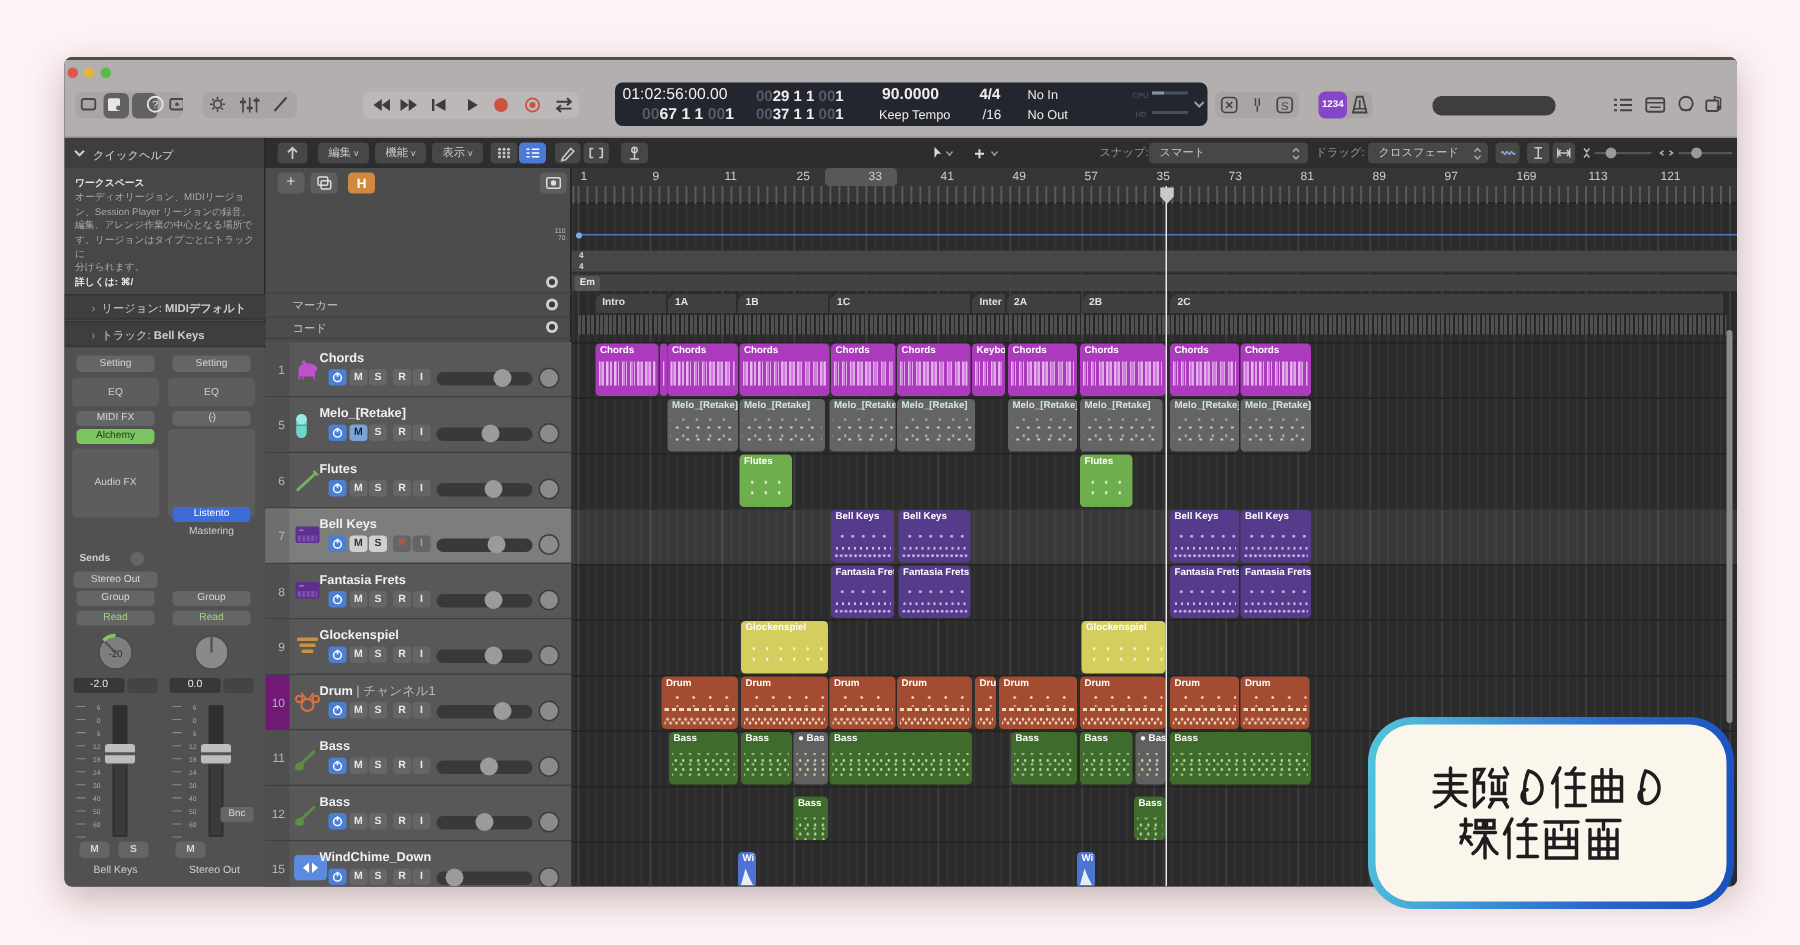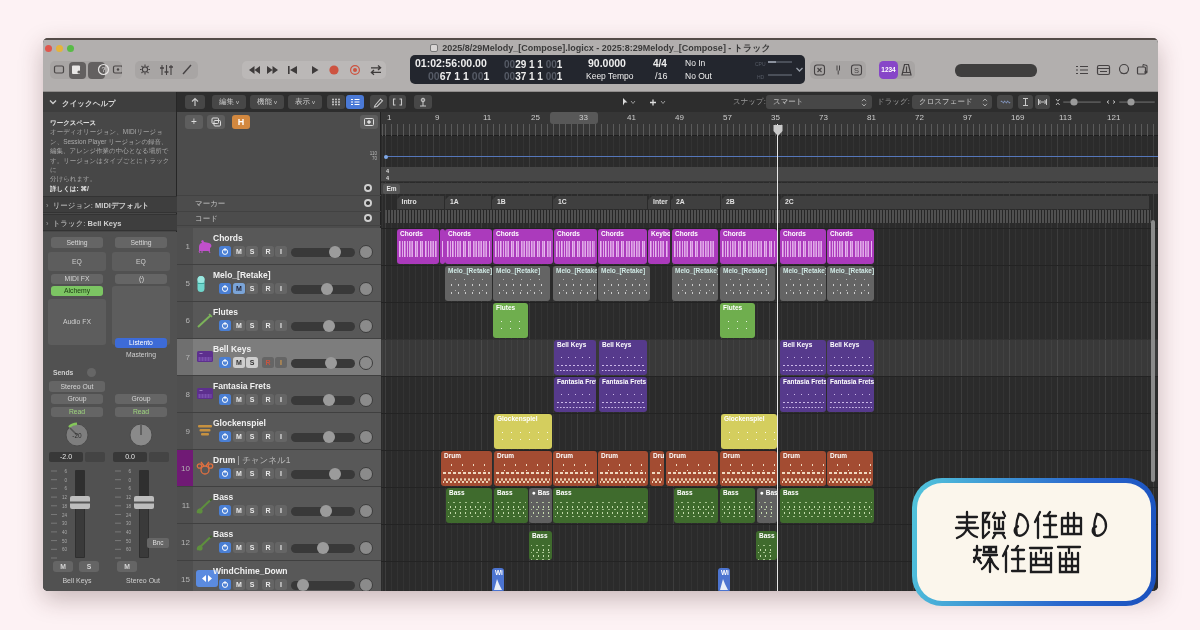--- a/index.html
+++ b/index.html
@@ -13,21 +13,21 @@
 .dbtn{position:absolute;background:#636060;border-radius:4px}
 #lcd{position:absolute;left:367px;top:17px;width:395px;height:29px;background:#23262e;border-radius:5px;color:#eee}
 .lc{position:absolute;font-size:10px;line-height:13px;white-space:pre}
 .dim{color:#565b66}
 #menurow{position:absolute;left:134px;top:54px;width:981px;height:20px;background:#2d2d2d}
 #qhhdr{position:absolute;left:0;top:54px;width:134px;height:20px;background:#3e3e3e;border-right:1px solid #262626}
 .mbtn{position:absolute;top:57px;height:14px;background:#474747;border-radius:3px;color:#c9c9c9;font-size:7.5px;line-height:14px;text-align:center}
 .mlbl{position:absolute;top:57px;height:14px;color:#9a9a9a;font-size:7.5px;line-height:14px}
 #sidebar{position:absolute;left:0;top:74px;width:134px;height:479px;background:#474747;border-right:1px solid #262626}
 .sbrow{position:absolute;left:0;width:134px;background:#3e3e3e;border-top:1px solid #333;border-bottom:1px solid #333;
- color:#cfcfcf;font-size:7.5px;line-height:17px;padding-left:3px;white-space:nowrap;overflow:hidden}
+ color:#cfcfcf;font-size:7.5px;line-height:17px;padding-left:18px;white-space:nowrap;overflow:hidden}
 #helptxt{position:absolute;left:7px;top:80px;width:122px;color:#a9a9a9;font-size:6.5px;line-height:9.4px}
 #insp{position:absolute;left:0;top:194px;width:134px;height:359px;background:#515151}
 .ibtn{position:absolute;background:#656565;border-radius:3px;color:#d6d6d6;font-size:6.8px;text-align:center;overflow:hidden}
 .ibox{position:absolute;background:#5d5d5d;border-radius:3px;color:#cfcfcf;font-size:6.8px;text-align:center}
 #thdr{position:absolute;left:134px;top:74px;width:204px;height:479px;background:#4c4c4c;border-right:1px solid #222}
 .gr{position:absolute;left:134px;width:204px;border-bottom:1px solid #424242;color:#c6c6c6;font-size:7.5px}
 .gdot{position:absolute;right:9px;width:8px;height:8px;border-radius:50%;background:#cfcfcf}
 .gdot:after{content:"";position:absolute;left:2.2px;top:2.2px;width:3.6px;height:3.6px;border-radius:50%;background:#3a3a3a}
 .trow{position:absolute;left:134px;width:204px;border-bottom:1px solid #404040}
 .tnum{position:absolute;left:0;top:0;bottom:0;width:16px;color:#b5b5b5;font-size:8px;text-align:right;padding-right:3px}
@@ -60,21 +60,20 @@
 #callout{position:absolute;left:912px;top:478px;width:244px;height:128px;border-radius:30px;
  background:linear-gradient(100deg,#52c6dc,#2a66cd 65%,#1950bd);padding:5px}
 #callout .inner{width:100%;height:100%;border-radius:25px;background:#fbf6ec}
 </style></head><body>
 <div id="win">
 <div id="tbar"></div>
     <div class="abs" style="left:0;top:0;width:1115px;height:1.5px;background:rgba(52,42,38,.75)"></div>
 <div class="tl" style="left:2px;background:#e0564c"></div>
 <div class="tl" style="left:13px;background:#e5b43c"></div>
 <div class="tl" style="left:24px;background:#58bb47"></div>
-<div id="title"><span style="display:inline-block;width:8px;height:8px;background:#d8d5d4;border:1px solid #777;border-radius:2px;vertical-align:-1px;margin-right:4px"></span>2025/8/29Melody_[Compose].logicx - 2025:8:29Melody_[Compose] - トラック</div>
 <div class="grp" style="left:7px;top:23px;width:72px;height:18px"></div>
 <div class="dbtn" style="left:26px;top:23.5px;width:17px;height:17px"></div>
 <div class="dbtn" style="left:45px;top:23.5px;width:17px;height:17px"></div>
 <svg class="abs" style="left:7px;top:23px" width="72" height="18" viewBox="0 0 72 18">
 <rect x="4.5" y="5" width="9" height="7" rx="1.5" fill="none" stroke="#4a4747" stroke-width="1.2"></rect>
 <rect x="22" y="4.5" width="8" height="8.5" rx="1" fill="#e8e6e5"></rect>
       <circle cx="29" cy="11" r="1.6" fill="#615e5d"></circle>
 <circle cx="53.5" cy="8.5" r="5" fill="none" stroke="#e8e6e5" stroke-width="1.2"></circle>
       <text x="53.5" y="11" font-size="7" fill="#e8e6e5" text-anchor="middle">?</text>
 <rect x="63.5" y="5" width="9" height="7" rx="1.5" fill="none" stroke="#4a4747" stroke-width="1.2"></rect>
@@ -99,21 +98,21 @@
 <path d="M70 5l6.5 4L70 13z"></path>
 </g>
 <circle cx="92" cy="9" r="4.6" fill="#cd5340"></circle>
 <circle cx="113" cy="9" r="4.4" fill="none" stroke="#cd5340" stroke-width="1.2"></circle>
       <circle cx="113" cy="9" r="2" fill="#cd5340"></circle>
 <g stroke="#3e3b3b" stroke-width="1.3" fill="none">
         <path d="M129 6.8h9M136 4.5l2.6 2.3-2.6 2.3M139 11.4h-9M132 9.1l-2.6 2.3 2.6 2.3"></path>
       </g>
 </svg>
 <div id="lcd">
-<span class="lc" style="left:5px;top:2px;font-size:10.5px;font-weight:bold">01:02:56:00.00</span>
+<span class="lc" style="left:5px;top:2px;font-size:10.5px;font-weight:normal">01:02:56:00.00</span>
 <span class="lc" style="left:18px;top:14.5px;font-size:10.5px;font-weight:bold"><span class="dim">00</span>67 1 1 <span class="dim">00</span>1</span>
 <span class="lc" style="left:94px;top:2.5px;font-size:10px;font-weight:bold"><span class="dim">00</span>29 1 1 <span class="dim">00</span>1</span>
 <span class="lc" style="left:94px;top:15px;font-size:10px;font-weight:bold"><span class="dim">00</span>37 1 1 <span class="dim">00</span>1</span>
 <span class="lc" style="left:178px;top:1.5px;font-size:10.5px;font-weight:bold">90.0000</span>
 <span class="lc" style="left:176px;top:14.5px;font-size:8.5px">Keep Tempo</span>
 <span class="lc" style="left:243px;top:1.5px;font-size:10px;font-weight:bold">4/4</span>
 <span class="lc" style="left:245px;top:14.5px;font-size:9px">/16</span>
 <span class="lc" style="left:275px;top:2px;font-size:8.5px">No In</span>
 <span class="lc" style="left:275px;top:15px;font-size:8.5px">No Out</span>
 <span class="lc dim" style="left:345px;top:3px;font-size:5px">CPU</span>
@@ -155,21 +154,21 @@
 <rect x="64.5" y="6" width="8" height="7" rx="1"></rect>
         <path d="M70 6V3.5l4 1v6" stroke-width="1"></path>
         <circle cx="73" cy="11" r="1.6" fill="#454243" stroke="none"></circle>
 </g>
     </svg>
 <div id="menurow"></div>
 <div id="qhhdr">
       <svg class="abs" style="left:6px;top:7px" width="8" height="6" viewBox="0 0 8 6">
         <path d="M1 1.5 4 4.5 7 1.5" stroke="#ccc" stroke-width="1.4" fill="none"></path>
       </svg>
-      <span style="position:absolute;left:19px;top:6.5px;font-size:7.5px;font-weight:bold;color:#d8d8d8">クイックヘルプ</span>
+      <span style="position:absolute;left:19px;top:6.5px;font-size:7.5px;font-weight:normal;color:#d8d8d8">クイックヘルプ</span>
     </div>
 <div class="abs mbtn" style="left:142px;width:20px"></div>
 <svg class="abs" style="left:142px;top:57px" width="20" height="14" viewBox="0 0 20 14">
       <path d="M10 11V4M7 6.5 10 3.5l3 3" stroke="#c9c9c9" stroke-width="1.2" fill="none"></path>
     </svg>
 <div class="abs mbtn" style="left:169px;width:34px">編集 <span style="font-size:6px">v</span></div>
 <div class="abs mbtn" style="left:207px;width:34px">機能 <span style="font-size:6px">v</span></div>
 <div class="abs mbtn" style="left:245px;width:34px">表示 <span style="font-size:6px">v</span></div>
 <div class="abs mbtn" style="left:284px;width:18px"></div>
 <svg class="abs" style="left:284px;top:57px" width="18" height="14" viewBox="0 0 18 14">
@@ -608,21 +607,21 @@
 <div class="bnum" style="left:54px">9</div>
 <div class="bnum" style="left:102px">11</div>
 <div class="bnum" style="left:150px">25</div>
 <div class="bnum" style="left:198px">33</div>
 <div class="bnum" style="left:246px">41</div>
 <div class="bnum" style="left:294px">49</div>
 <div class="bnum" style="left:342px">57</div>
 <div class="bnum" style="left:390px">35</div>
 <div class="bnum" style="left:438px">73</div>
 <div class="bnum" style="left:486px">81</div>
-<div class="bnum" style="left:534px">72</div>
+<div class="bnum" style="left:534px">89</div>
 <div class="bnum" style="left:582px">97</div>
 <div class="bnum" style="left:630px">169</div>
 <div class="bnum" style="left:678px">113</div>
 <div class="bnum" style="left:726px">121</div>
 <div class="abs" style="left:0;top:12px;width:777px;height:12px;background-image:repeating-linear-gradient(90deg,#5a5a5a 0 1px,transparent 1px 6px);background-position:4px 0"></div>
 <div class="lane-sep" style="top:115.5px"></div>
 <div class="lane-sep" style="top:152.5px"></div>
 <div class="lane-sep" style="top:189.5px"></div>
 <div class="lane-sep" style="top:226.5px"></div>
 <div class="lane-sep" style="top:263.5px"></div>

